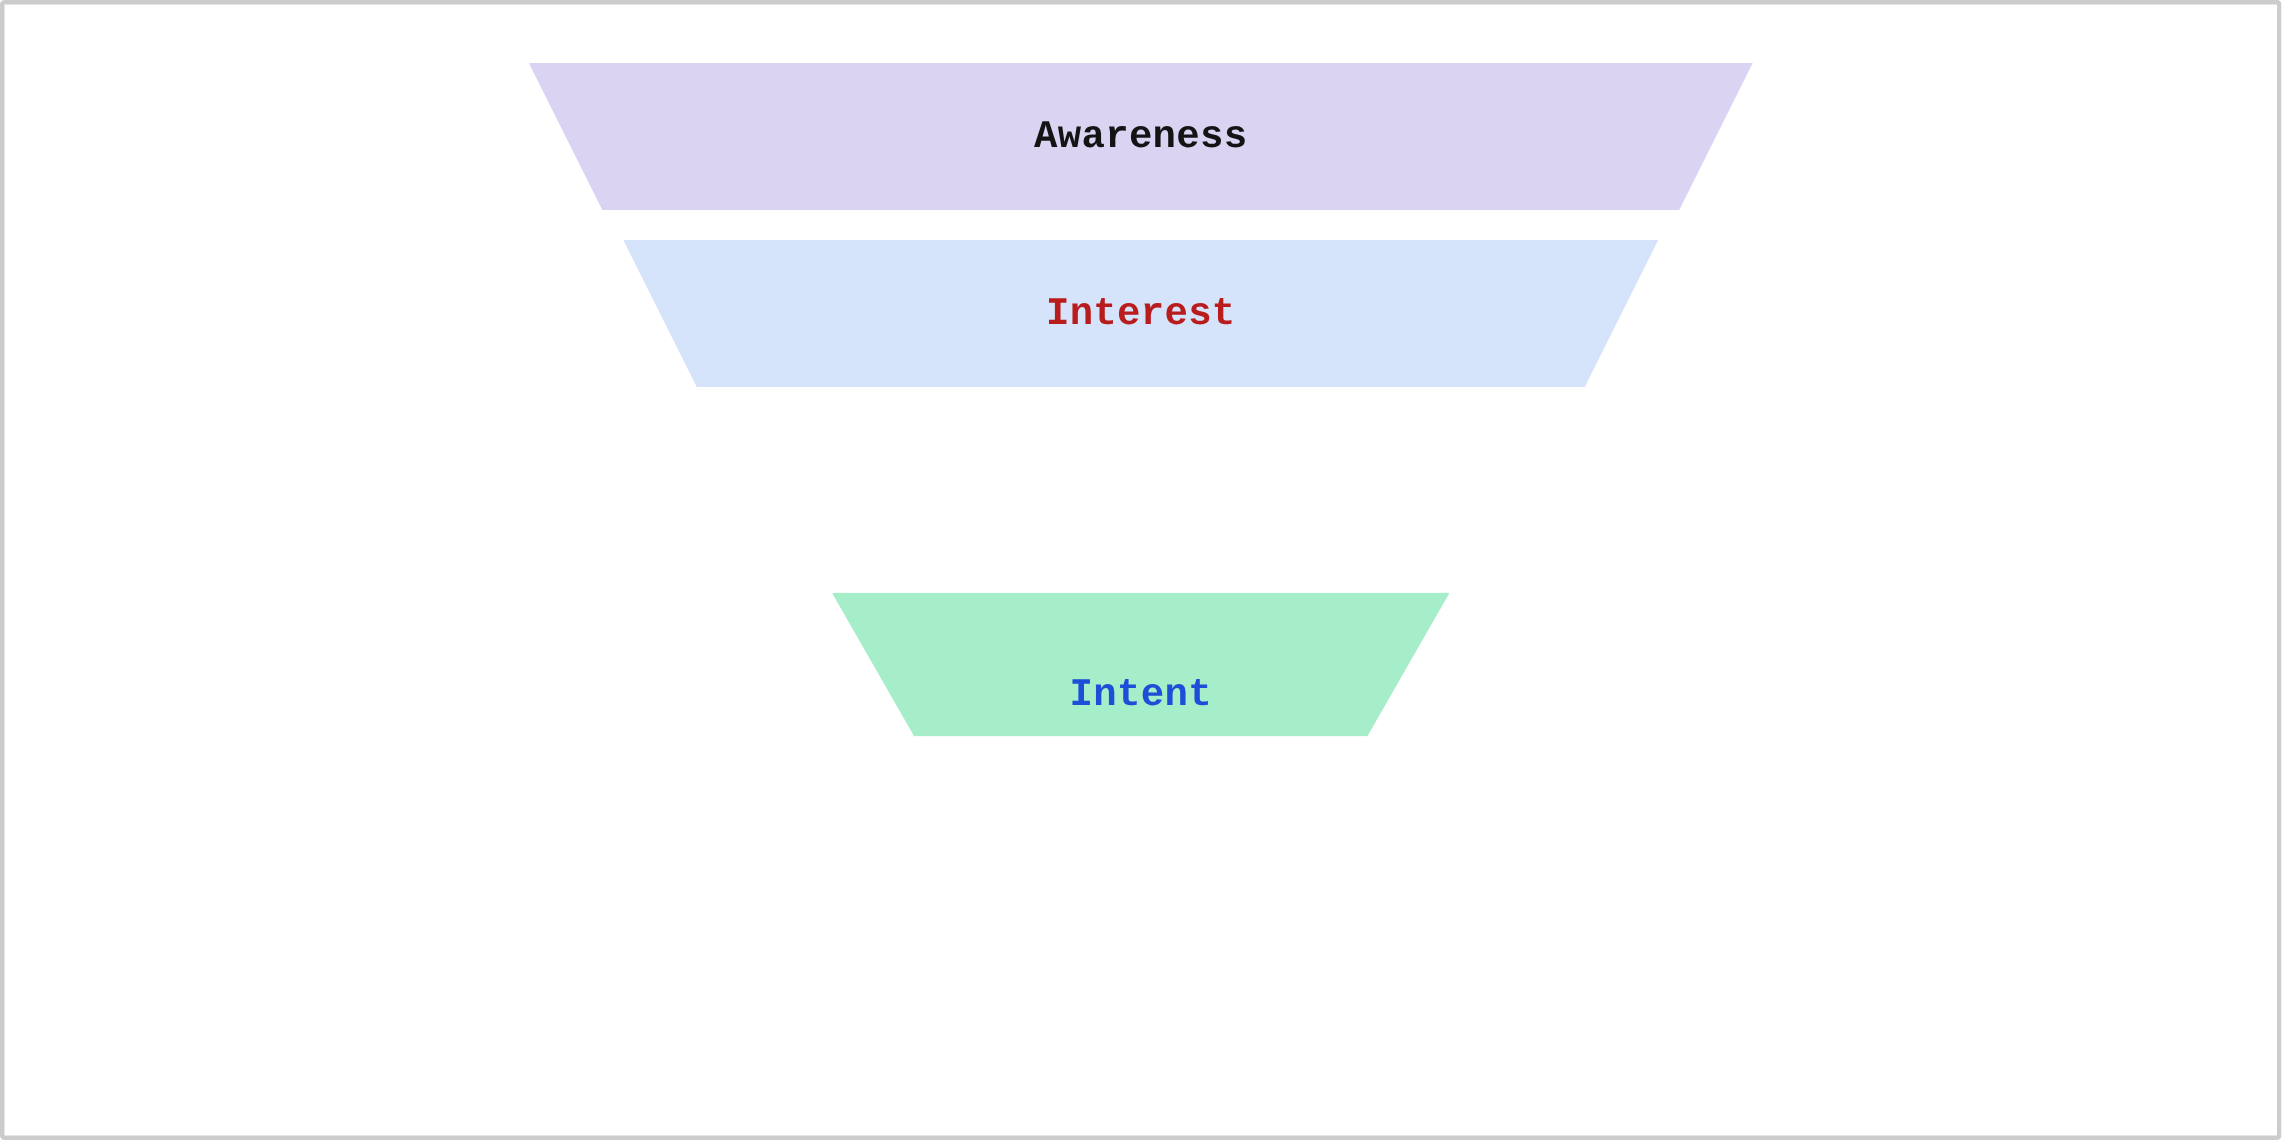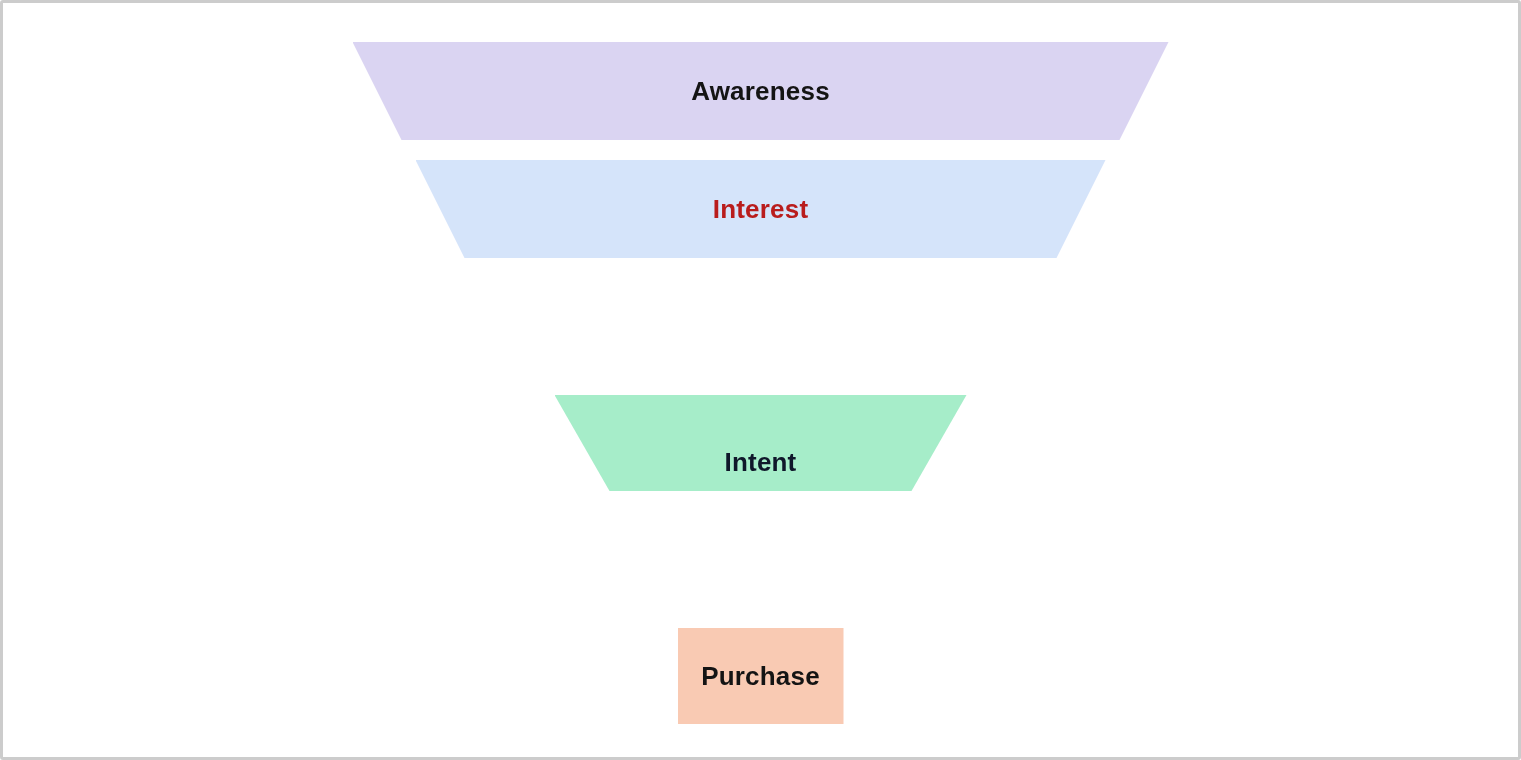--- a/index.html
+++ b/index.html
@@ -14,20 +14,21 @@
   }
   .frame {
     position: relative;
     width: 1521px;
     height: 760px;
     box-sizing: border-box;
     border: 3px solid #cccccc;
     border-radius: 3px;
     background: #ffffff;
     overflow: hidden;
+    font-family: Liberation Mono, monospace;
   }
   .stage {
     position: absolute;
     left: 50%;
     transform: translateX(-50%);
     display: flex;
     align-items: center;
     justify-content: center;
   }
   .stage-label {
@@ -46,21 +47,18 @@
   <div class="stage" style="top: 39px; height: 98px; width: 816px; background: rgb(218, 212, 242); clip-path: polygon(0px 0px, 816px 0px, 767px 100%, 49px 100%);">
     <span class="stage-label" style="color: rgb(20, 20, 20);">Awareness</span>
   </div>
 
   <div class="stage" style="top: 157px; height: 98px; width: 690px; background: rgb(213, 228, 250); clip-path: polygon(0px 0px, 690px 0px, 641px 100%, 49px 100%);">
     <span class="stage-label" style="color: #b91c1c;">Interest</span>
   </div>
 
 
   <div class="stage" style="top: 392px; height: 96px; width: 412px; background: rgb(166, 237, 201); clip-path: polygon(0px 0px, 412px 0px, 357px 100%, 55px 100%);">
-    <span class="stage-label" style="color: #0f172a; margin-top: 39px;">Intent</span>
+    <span class="stage-label" style="color: #1d4ed8; margin-top: 39px;">Intent</span>
   </div>
 
 
-  <div class="stage" style="top: 625px; height: 96px; width: 166px; background: rgb(249, 202, 179); clip-path: polygon(0px 0px, 166px 0px, 166px 100%, 0px 100%);">
-    <span class="stage-label" style="color: rgb(20, 20, 20);">Purchase</span>
-  </div>
 
 </div>
 
 </body></html>

